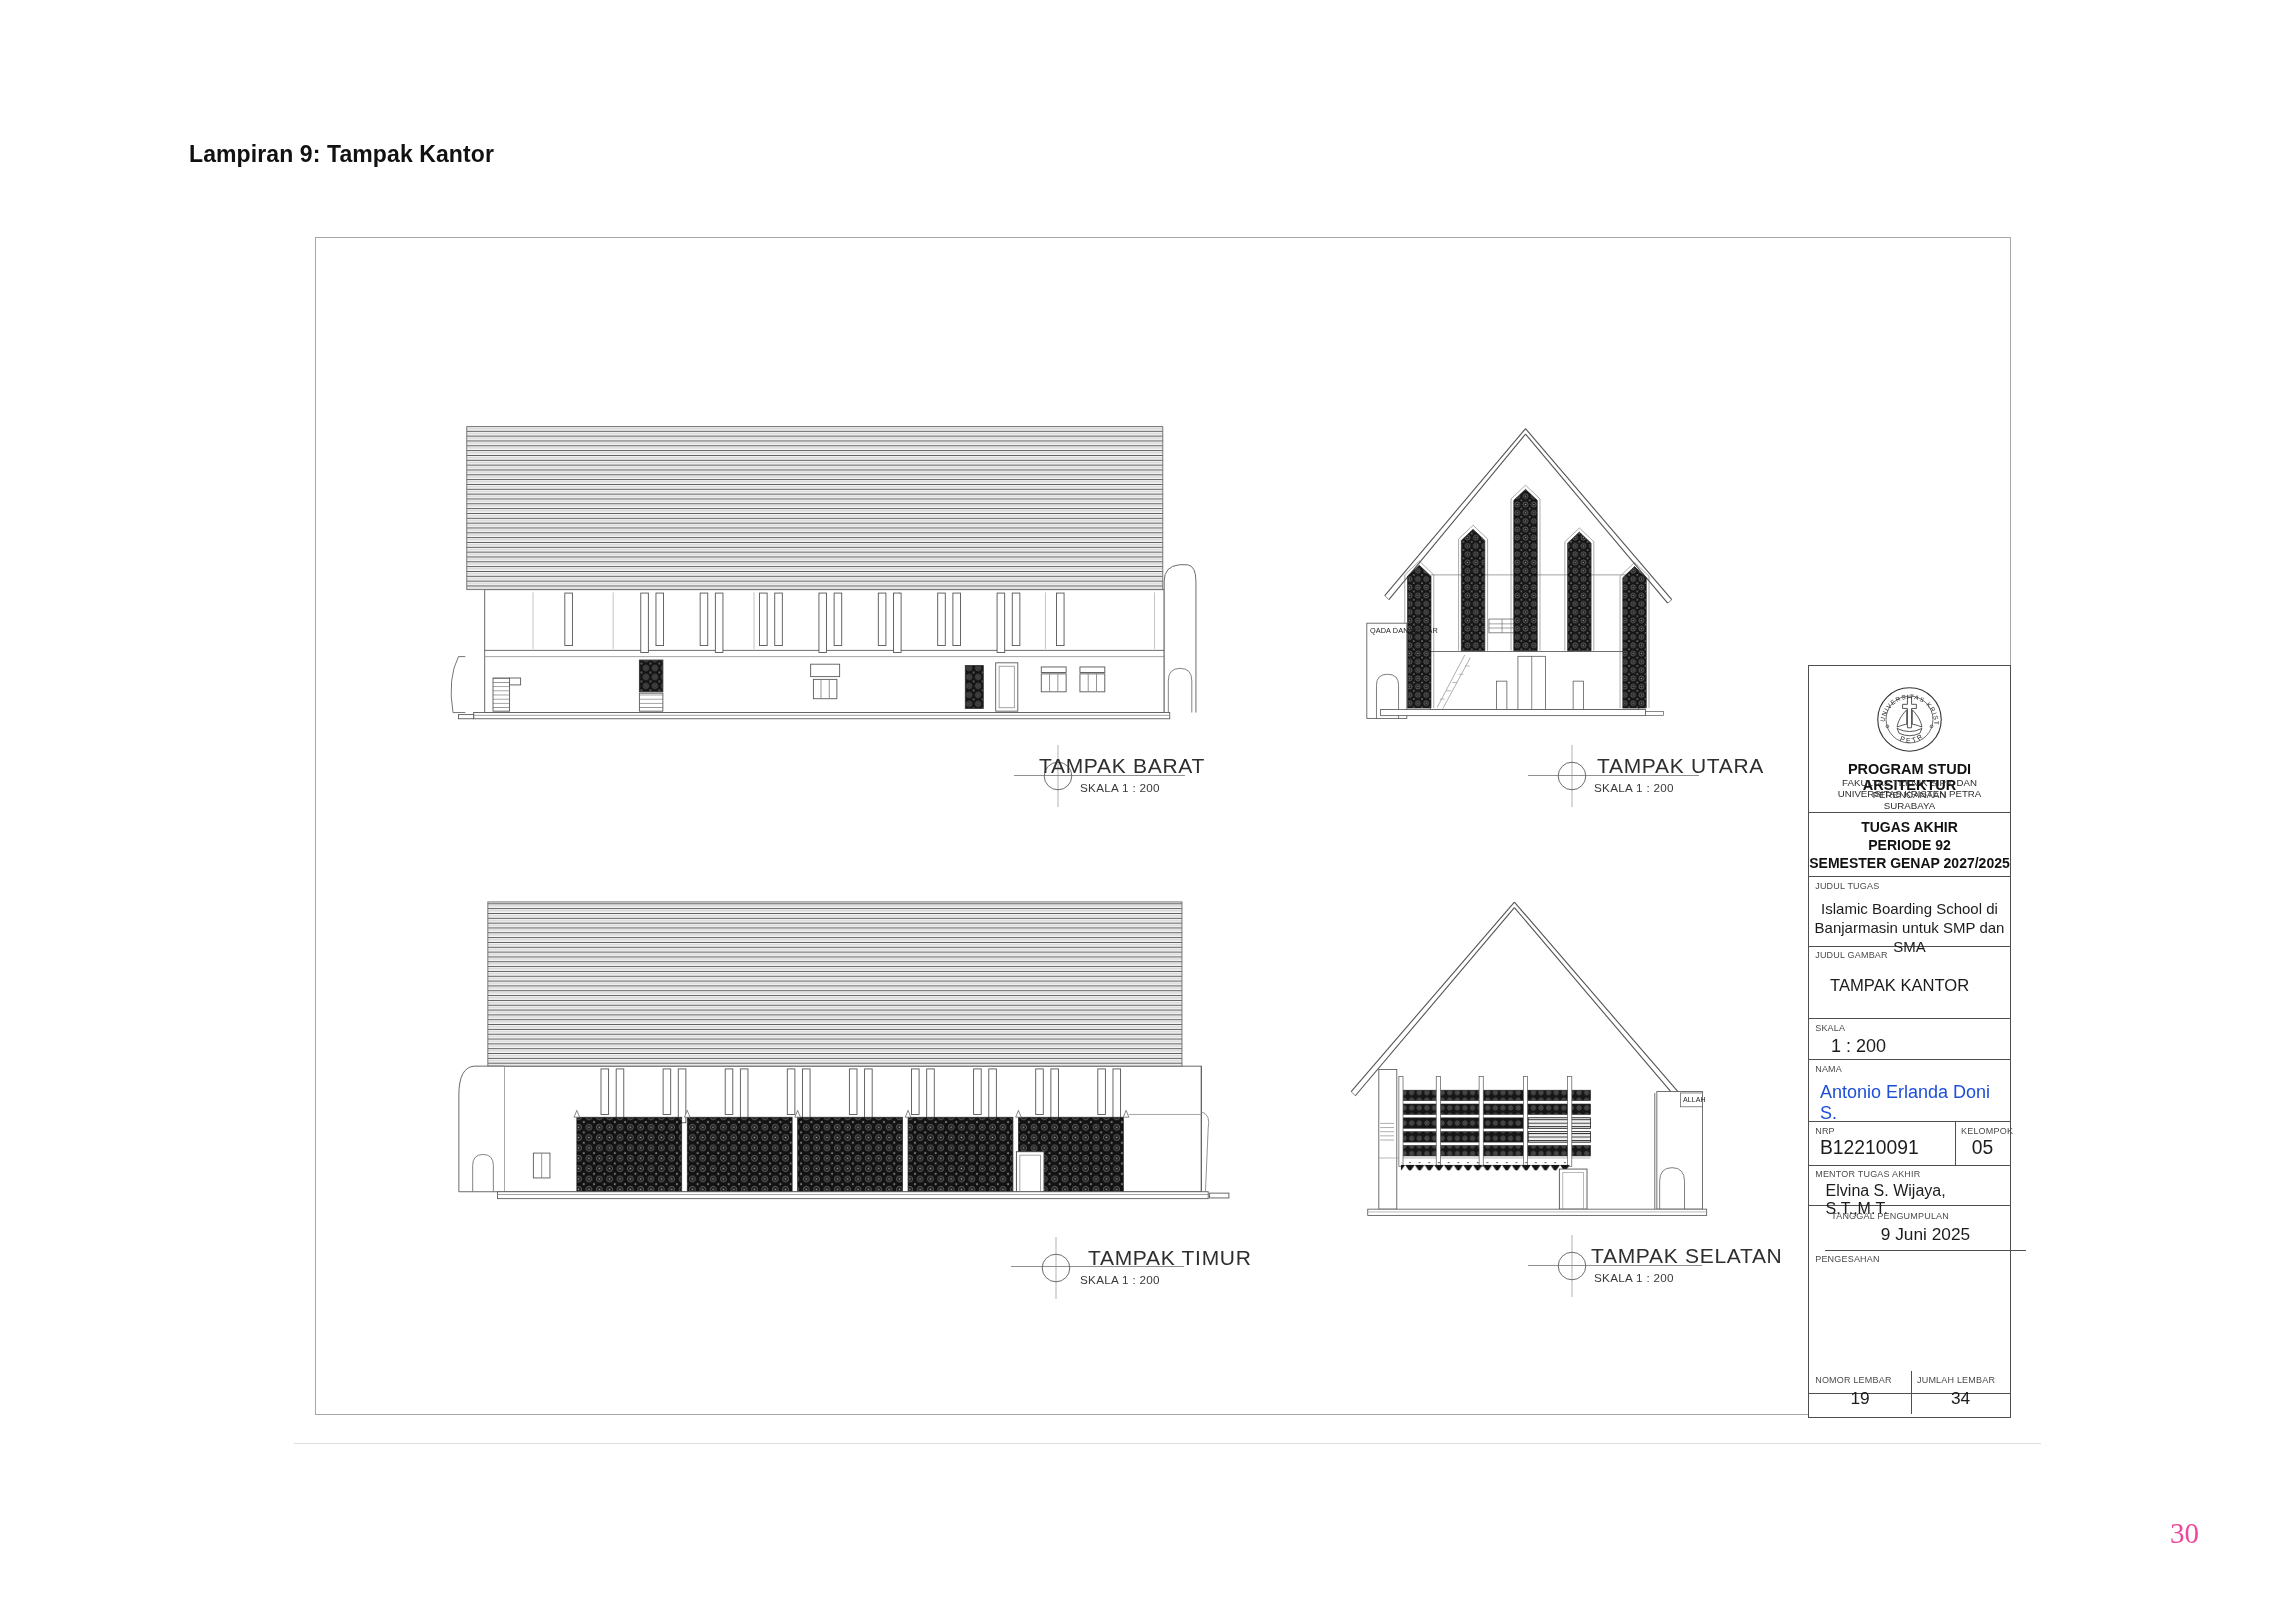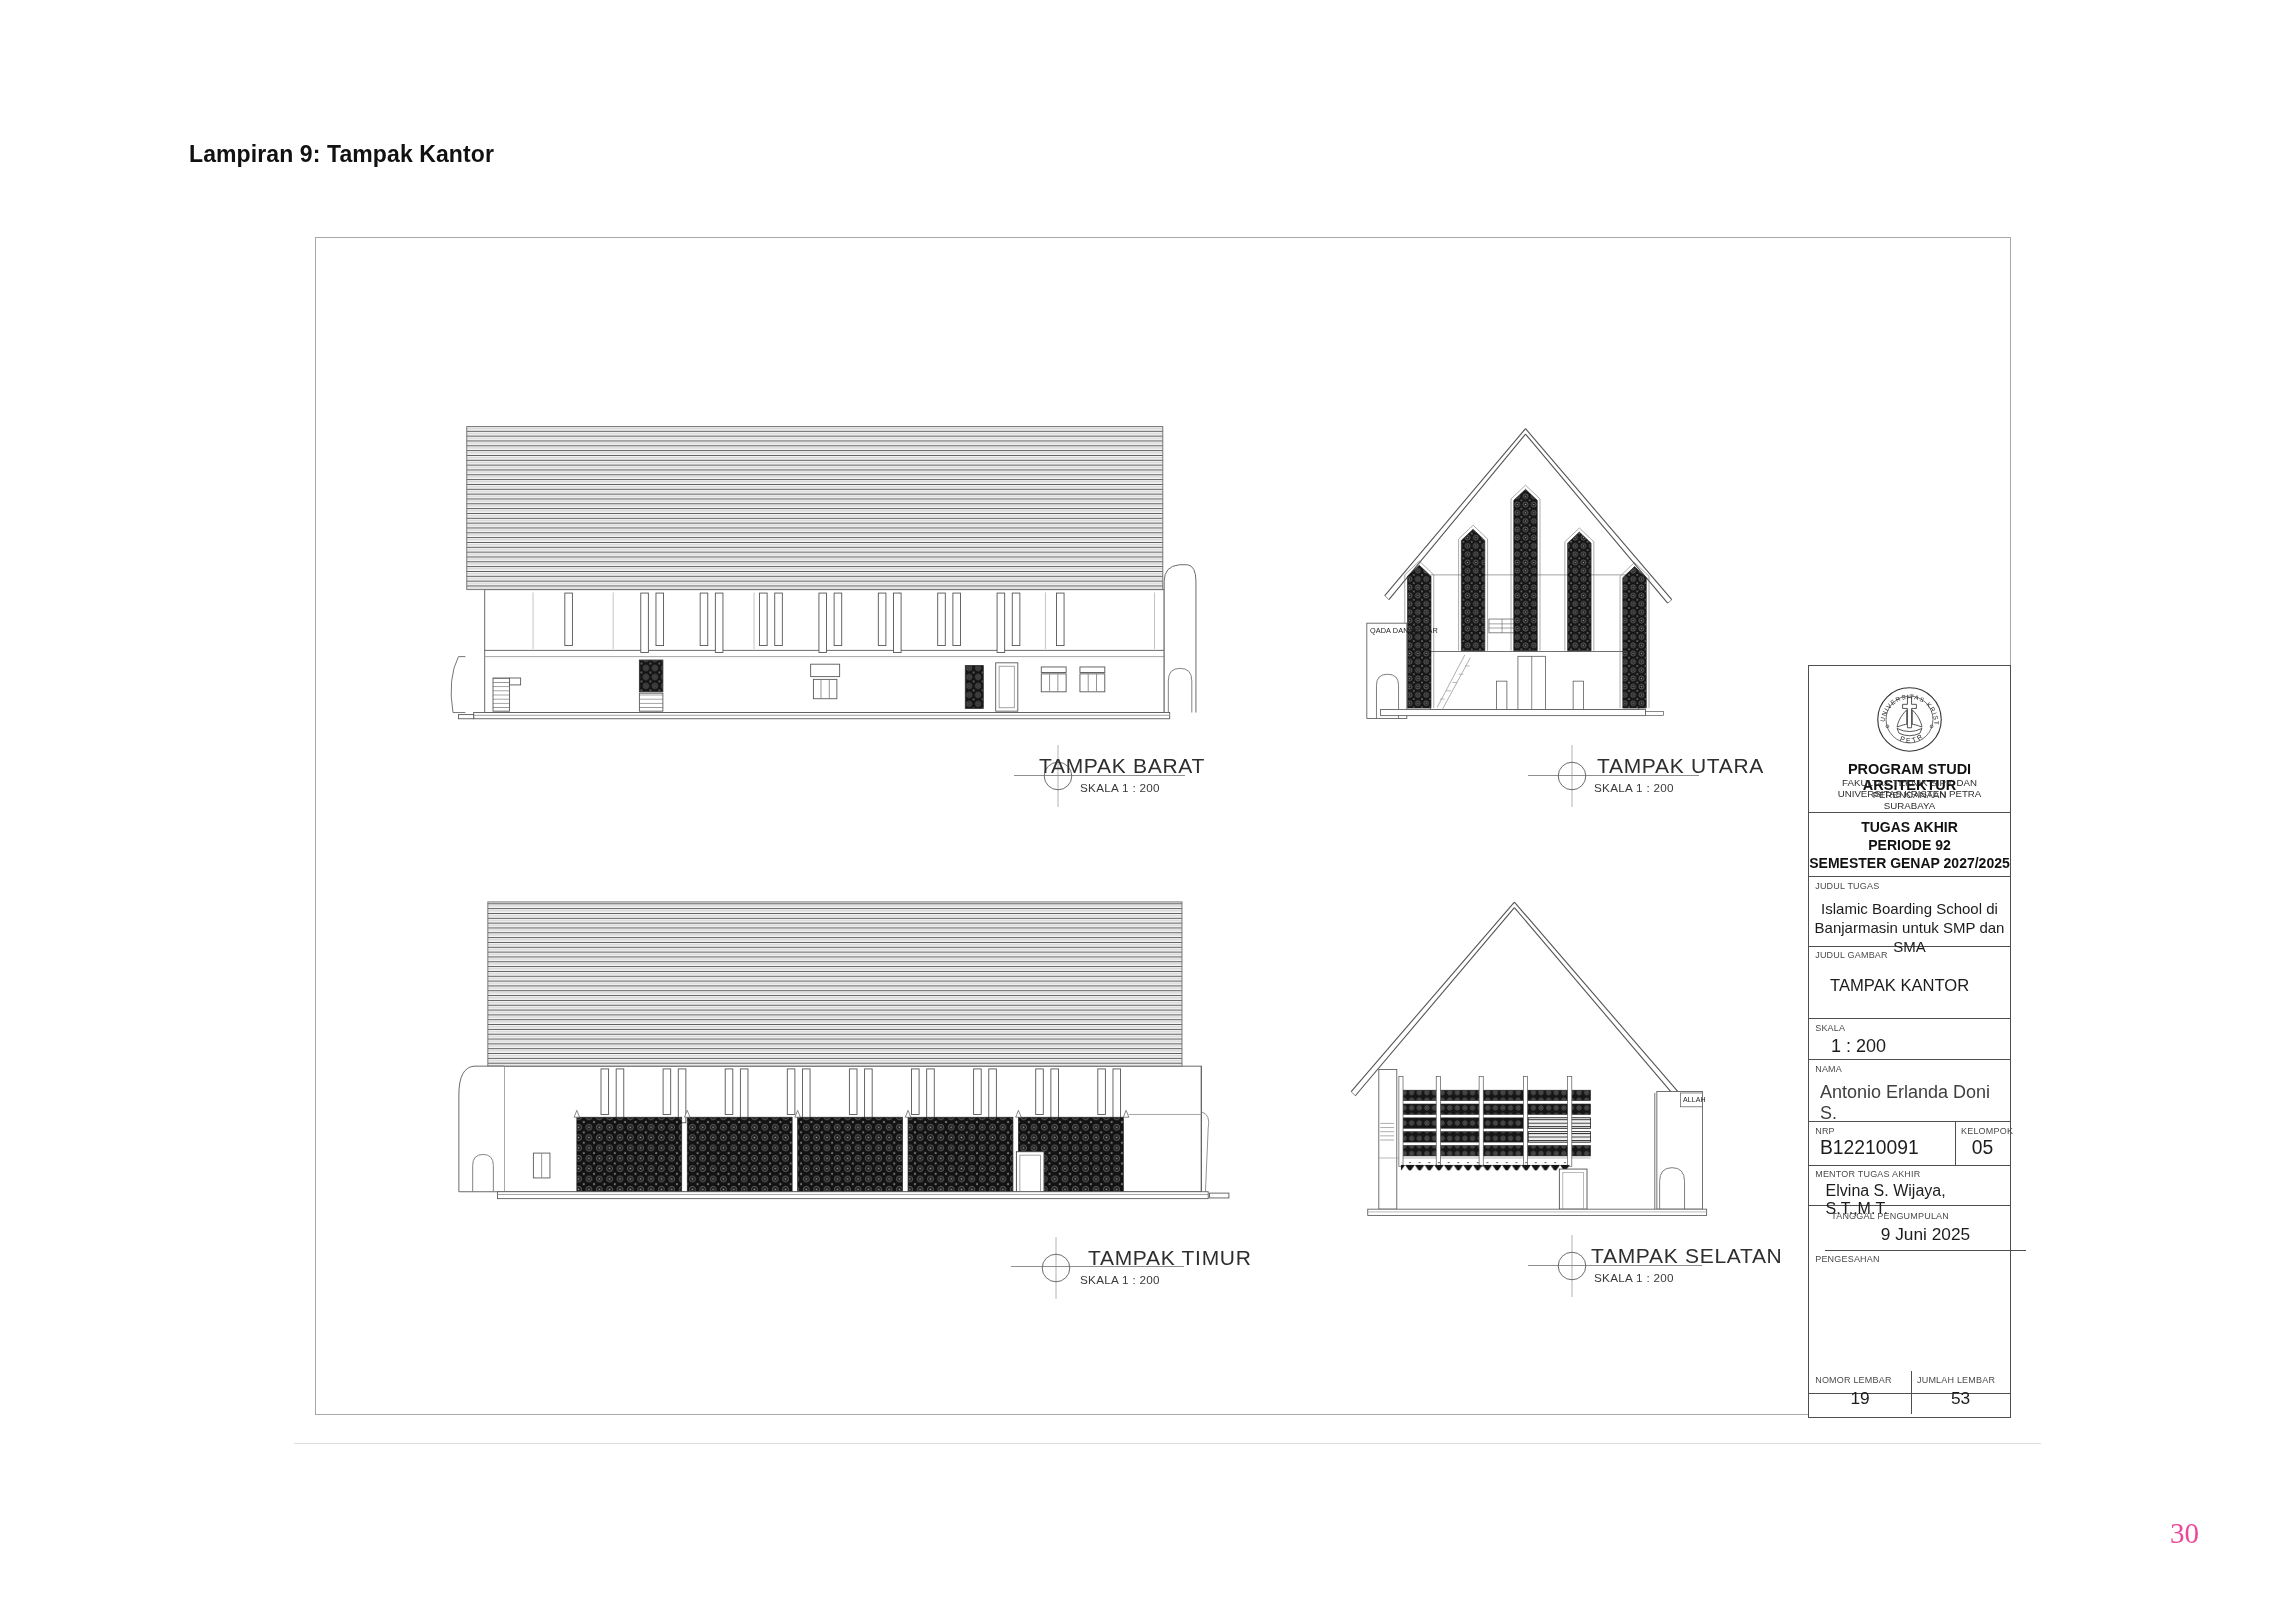--- a/index.html
+++ b/index.html
@@ -18,21 +18,21 @@
   .tblock{border:1.4px solid #4f4f4f;background:#fff;}
   .tb-sec{position:absolute;left:0;width:100%;border-bottom:1px solid #4f4f4f;box-sizing:border-box;}
   .tb-label{position:absolute;top:4.1px;left:6.2px;font-size:9px;color:#4a4a4a;letter-spacing:0.2px;}
   .center{text-align:center;}
   .inst-program{font-weight:bold;font-size:14.5px;color:#111;}
   .inst-small{font-size:9.7px;color:#2d2d2d;line-height:11.7px;}
   .course{font-weight:bold;font-size:14px;line-height:18.7px;color:#111;}
   .v-judul{font-size:15px;line-height:19.3px;color:#1c1c1c;}
   .v-gambar{font-size:16.6px;color:#1c1c1c;}
   .v-skala{font-size:18px;color:#1c1c1c;}
-  .v-nama{font-size:18px;color:#404040;}
+  .v-nama{font-size:18px;color:#1d4ed8;}
   .v-nrp{font-size:19.3px;color:#1c1c1c;}
   .v-mentor{font-size:16px;color:#1c1c1c;}
   .v-tanggal{font-size:17.3px;color:#1c1c1c;}
   .v-lembar{font-size:17.3px;color:#1c1c1c;}
 </style>
 </head>
 <body>
 
 <div class="abs heading" style="left:189px;top:141px;">Lampiran 9: Tampak Kantor</div>
 
@@ -428,19 +428,19 @@
 
   <div class="tb-sec" style="top:584px;height:144px;">
     <div class="tb-label">PENGESAHAN</div>
   </div>
 
   <div class="tb-sec" style="top:705px;height:43px;border-bottom:none;">
     <div style="position:absolute;left:102px;top:0;width:1px;height:100%;background:#4f4f4f;"></div>
     <div class="tb-label">NOMOR LEMBAR</div>
     <div class="abs center v-lembar" style="left:0;top:16.6px;width:102px;">19</div>
     <div class="tb-label" style="left:108px;">JUMLAH LEMBAR</div>
-    <div class="abs center v-lembar" style="left:102px;top:16.6px;width:99px;">53</div>
+    <div class="abs center v-lembar" style="left:102px;top:16.6px;width:99px;">34</div>
   </div>
 </div>
 
 <div class="abs footer-line" style="left:294px;top:1443px;width:1747px;"></div>
 <div class="abs pagenum" style="left:2122px;top:1517px;">30</div>
 
 
 </body></html>

